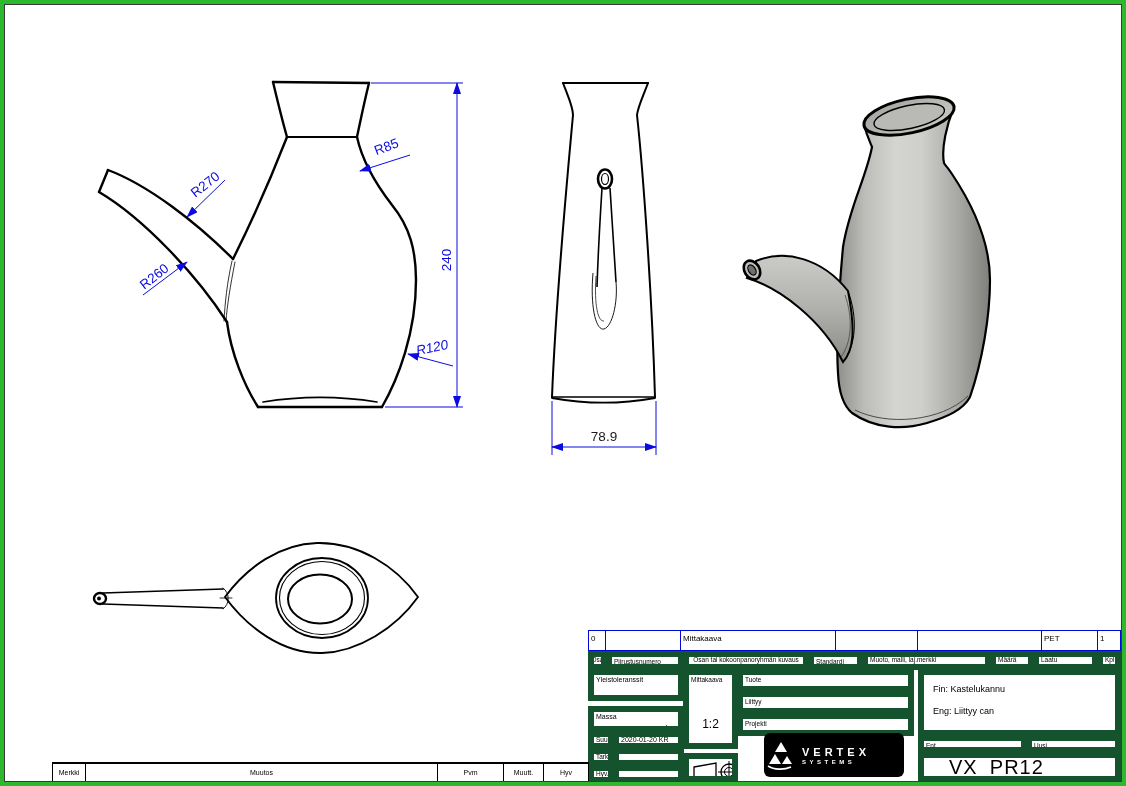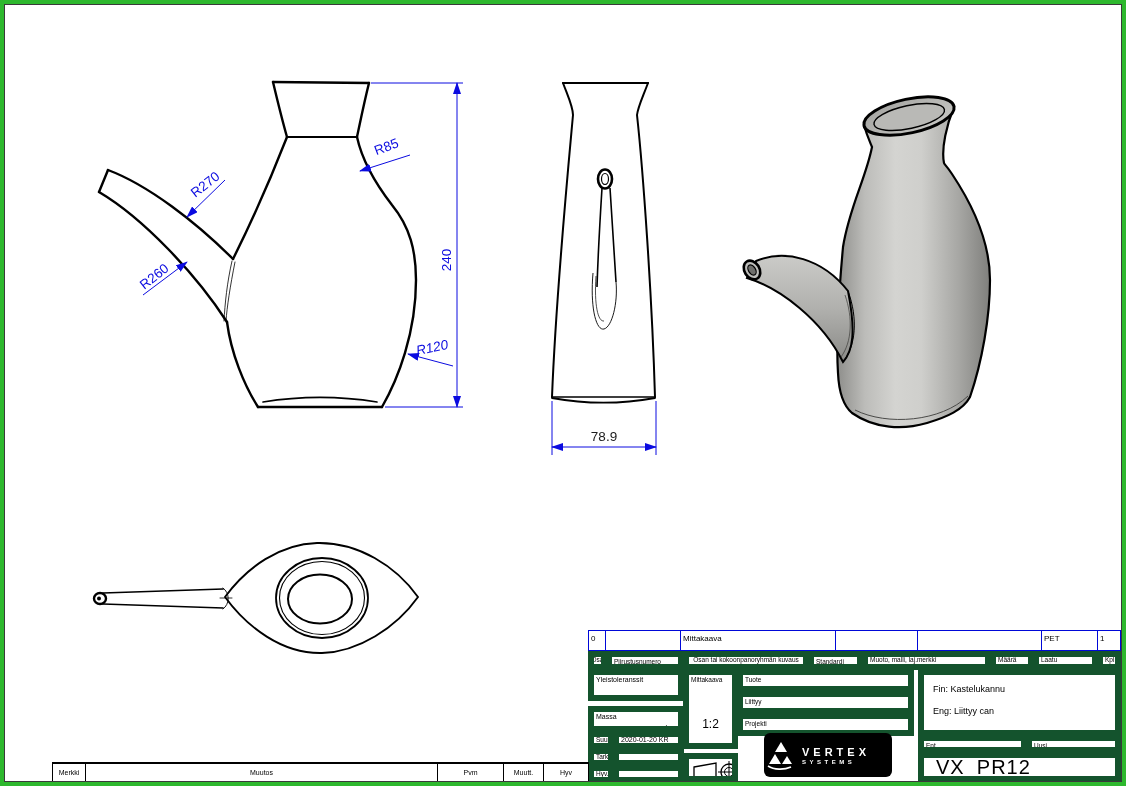--- a/index.html
+++ b/index.html
@@ -7,21 +7,21 @@
   #green-frame{position:absolute;left:0;top:0;right:0;bottom:0;border:4px solid #2eb82e;pointer-events:none;z-index:40;}
   #inner-frame{position:absolute;left:4px;top:4px;right:4px;bottom:4px;border:1px solid #3a3a3a;pointer-events:none;z-index:39;}
   .abs{position:absolute;}
   svg text{font-family:"Liberation Sans",sans-serif;}
   
   .tb-cell{position:absolute;border:6px solid #14532d;box-sizing:border-box;background:#fff;font-size:6.5px;color:#000;line-height:1.25;padding:1px 2px;overflow:hidden;}
   .tb-blue{border:1.5px solid #0008d8;font-size:8px;padding-top:3px;}
   .tb-center{display:flex;align-items:center;justify-content:center;text-align:center;padding:0;}
   .rev-cell{position:absolute;border:1px solid #000;border-top:2px solid #000;box-sizing:border-box;background:#fff;font-size:7px;display:flex;align-items:center;}
   .rev-center{justify-content:center;}
-  #logo-box{position:absolute;left:764px;top:733px;width:128px;height:44px;background:#000;border-radius:6px;display:flex;align-items:center;z-index:5;}
+  #logo-box{position:absolute;left:764px;top:733px;width:140px;height:44px;background:#000;border-radius:6px;display:flex;align-items:center;z-index:5;}
   .logo-text{color:#fff;margin-left:4px;}
   .logo-l1{font-size:11px;letter-spacing:4px;font-weight:bold;}
   .logo-l2{font-size:6px;letter-spacing:3.5px;font-weight:bold;margin-top:1px;}
   #vx-number{font-size:20px;letter-spacing:1px;color:#000;}
 </style>
 </head>
 <body>
 
 <div id="sheet">
   <div id="green-frame"></div>
@@ -233,21 +233,21 @@
     </div>
   </div>
 
   <div class="tb-cell" style="left:918px;top:669px;width:203px;height:67px;font-size:9px;">
     <div style="position:absolute;left:9px;top:9px;">Fin: Kastelukannu</div>
     <div style="position:absolute;left:9px;top:31px;">Eng: Liittyy can</div>
   </div>
   <div class="tb-cell" style="left:918px;top:735px;width:109px;height:18px;">Ent.</div>
   <div class="tb-cell" style="left:1026px;top:735px;width:95px;height:18px;">Uusi</div>
   <div class="tb-cell" style="left:918px;top:752px;width:203px;height:30px;display:flex;align-items:center;">
-    <span id="vx-number" style="margin-left:10px;">VX_PR12</span>
+    <span id="vx-number" style="margin-left:23px;">VX_PR12</span>
   </div>
 
   <div class="rev-cell rev-center" style="left:52px;top:762px;width:34px;height:20px;">Merkki</div>
   <div class="rev-cell rev-center" style="left:85px;top:762px;width:353px;height:20px;">Muutos</div>
   <div class="rev-cell rev-center" style="left:437px;top:762px;width:67px;height:20px;">Pvm</div>
   <div class="rev-cell rev-center" style="left:503px;top:762px;width:41px;height:20px;">Muutt.</div>
   <div class="rev-cell rev-center" style="left:543px;top:762px;width:46px;height:20px;">Hyv</div>
 </div>
 
 </body></html>

